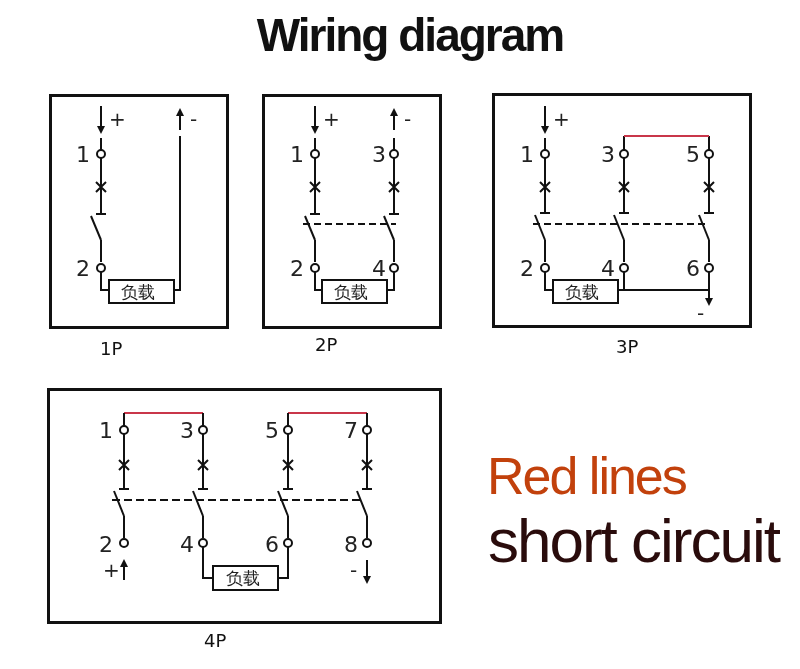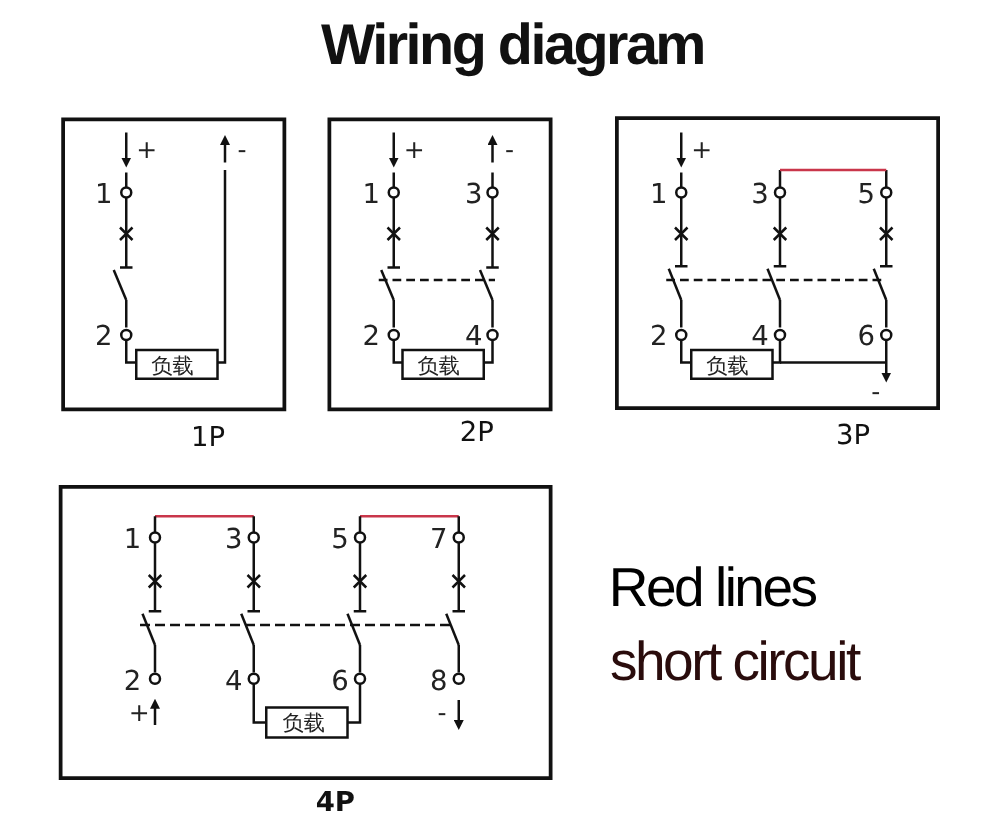--- a/index.html
+++ b/index.html
@@ -1,40 +1,40 @@
 <!DOCTYPE html>
 <html><head>
 <meta charset="utf-8">
 <style>
   html, body { margin: 0; padding: 0; background: #ffffff; }
   body { width: 800px; height: 669px; position: relative; overflow: hidden; font-family: "Liberation Sans", sans-serif; }
   .title { position: absolute; left: 0; top: 8px; width: 820px; text-align: center; font-size: 46px; font-weight: bold; letter-spacing: -2px; color: #111111; font-family: "Liberation Sans", sans-serif; }
   .panel { position: absolute; border: 3px solid #111111; box-sizing: border-box; }
-  .plabel { position: absolute; font-size: 22px; color: #111111; font-family: "DejaVu Sans", sans-serif; text-align: right; width: 80px; }
+  .plabel { position: absolute; font-size: 18px; color: #111111; font-family: "DejaVu Sans", sans-serif; text-align: left; width: 80px; }
   svg.dg { position: absolute; left: 0; top: 0; }
-  .legend1 { position: absolute; left: 487px; top: 446px; font-size: 44px; color: #000000; letter-spacing: -2px; font-family: "Liberation Sans", sans-serif; }
-  .legend2 { position: absolute; left: 488px; top: 505px; font-size: 44px; color: #2a0c0c; letter-spacing: -2px; font-family: "Liberation Sans", sans-serif; }
+  .legend1 { position: absolute; left: 487px; top: 446px; font-size: 52px; color: #c2410c; letter-spacing: -2px; font-family: "Liberation Sans", sans-serif; }
+  .legend2 { position: absolute; left: 488px; top: 505px; font-size: 62px; color: #2a0c0c; letter-spacing: -2px; font-family: "Liberation Sans", sans-serif; }
   svg text { font-family: "DejaVu Sans", sans-serif; fill: #222; }
 </style>
 </head>
 <body>
 
 <div class="title">Wiring diagram</div>
 
 <div class="panel" style="left:49px;top:94px;width:180px;height:235px;"></div>
 <div class="plabel" style="left:100px;top:338px;">1P</div>
 
 <div class="panel" style="left:262px;top:94px;width:180px;height:235px;"></div>
 <div class="plabel" style="left:315px;top:334px;">2P</div>
 
 <div class="panel" style="left:492px;top:93px;width:260px;height:235px;"></div>
 <div class="plabel" style="left:616px;top:336px;">3P</div>
 
 <div class="panel" style="left:47px;top:388px;width:395px;height:236px;"></div>
-<div class="plabel" style="left:204px;top:630px;font-weight:bold;">4P</div>
+<div class="plabel" style="left:204px;top:630px;">4P</div>
 
 <svg class="dg" width="800" height="669">
   <defs>
     <marker id="ah" markerWidth="8" markerHeight="8" refX="4" refY="4" orient="auto" markerUnits="userSpaceOnUse">
       <path d="M0,0 L8,4 L0,8 z" fill="#111"></path>
     </marker>
   </defs>
 
   <g stroke="#111" stroke-width="2" fill="none">
 

